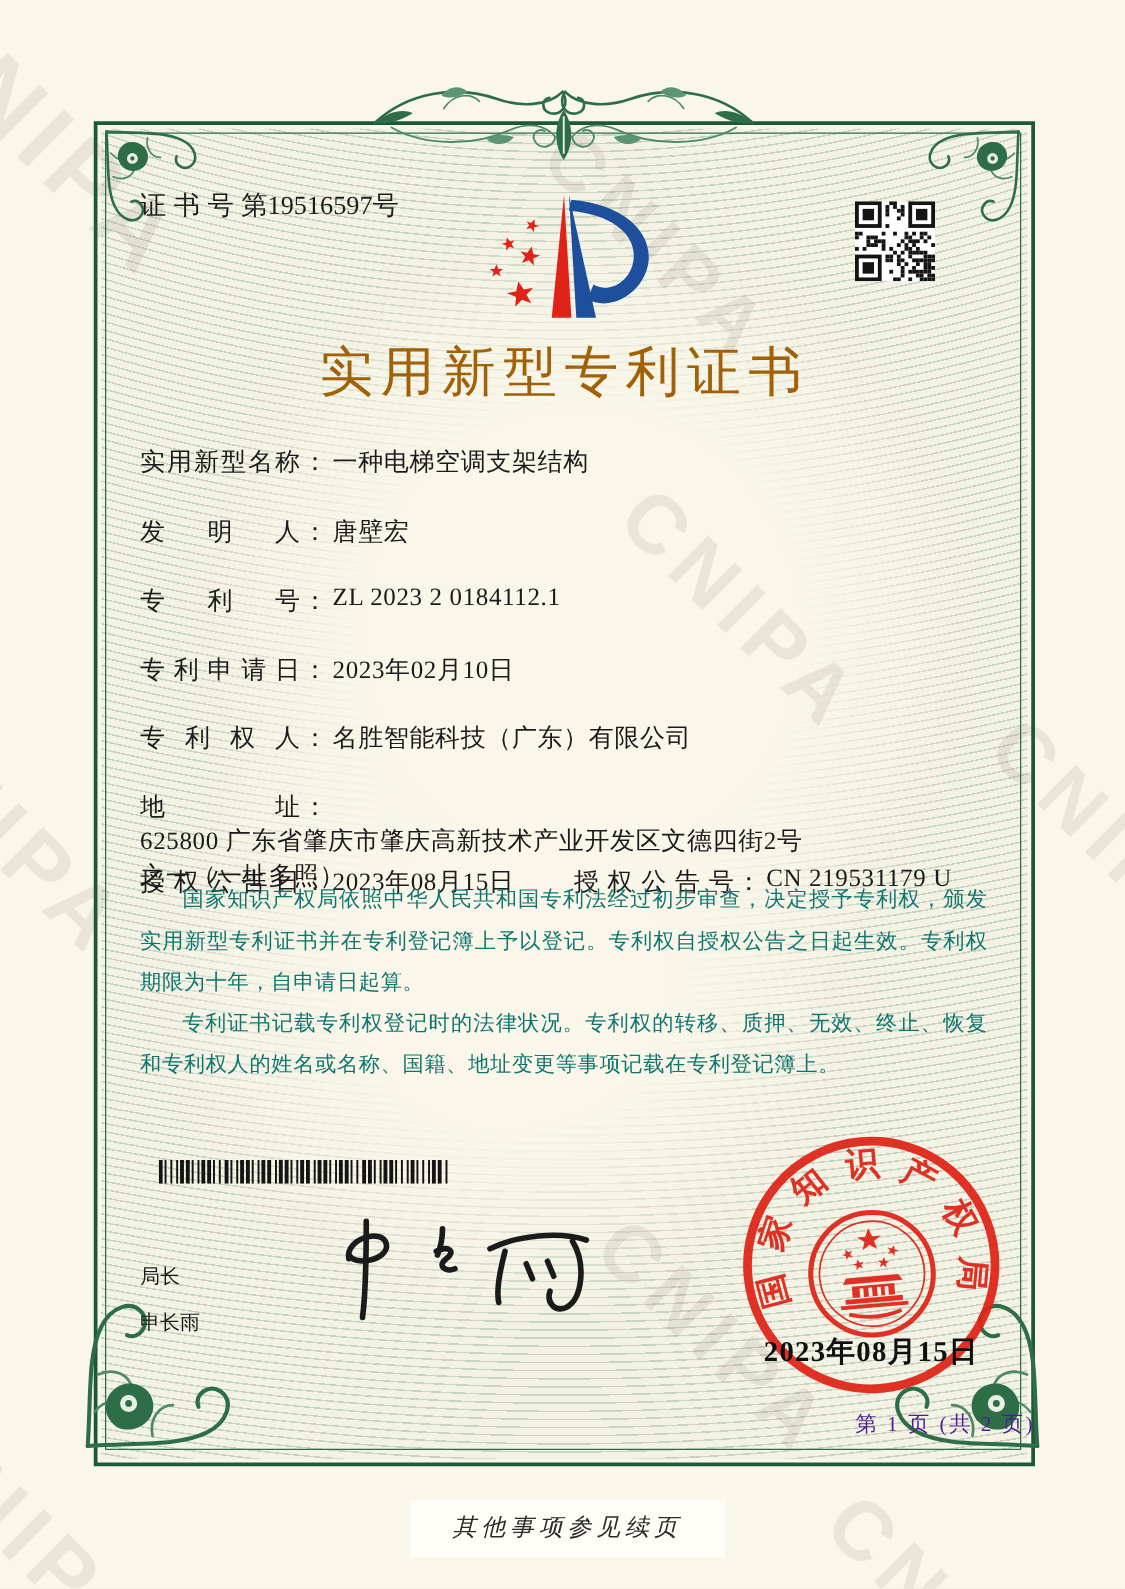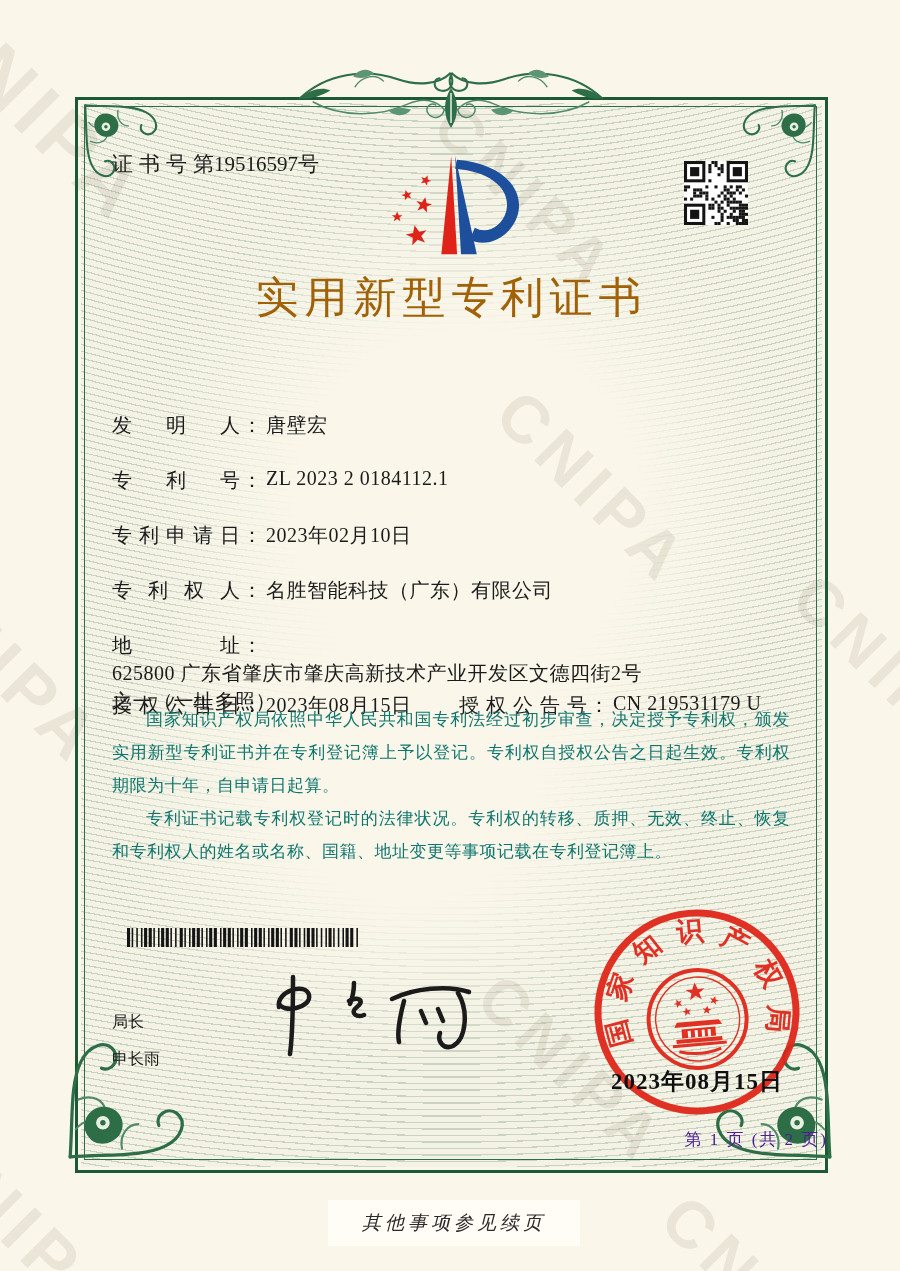--- a/index.html
+++ b/index.html
@@ -269,20 +269,23 @@
         <rect x="33" y="60" width="3" height="3" fill="#141414"></rect>
         <rect x="42" y="60" width="3" height="3" fill="#141414"></rect>
         <rect x="51" y="60" width="3" height="3" fill="#141414"></rect>
         <rect x="54" y="60" width="3" height="3" fill="#141414"></rect>
         <rect x="57" y="60" width="3" height="3" fill="#141414"></rect>
         <rect x="60" y="60" width="3" height="3" fill="#141414"></rect>
       </svg>
 
     <div class="title">实用新型专利证书</div>
 
+    <div class="row" style="top:356px;">
+      <span class="flabel">实用新型名称</span><span class="colon">：</span><span class="fvalue">一种电梯空调支架结构</span>
+    </div>
     <div class="row" style="top:412px;">
       <span class="flabel">发明人</span><span class="colon">：</span><span class="fvalue">唐壁宏</span>
     </div>
     <div class="row" style="top:467px;">
       <span class="flabel">专利号</span><span class="colon">：</span><span class="fvalue">ZL 2023 2 0184112.1</span>
     </div>
     <div class="row" style="top:522px;">
       <span class="flabel">专利申请日</span><span class="colon">：</span><span class="fvalue">2023年02月10日</span>
     </div>
     <div class="row" style="top:577px;">

